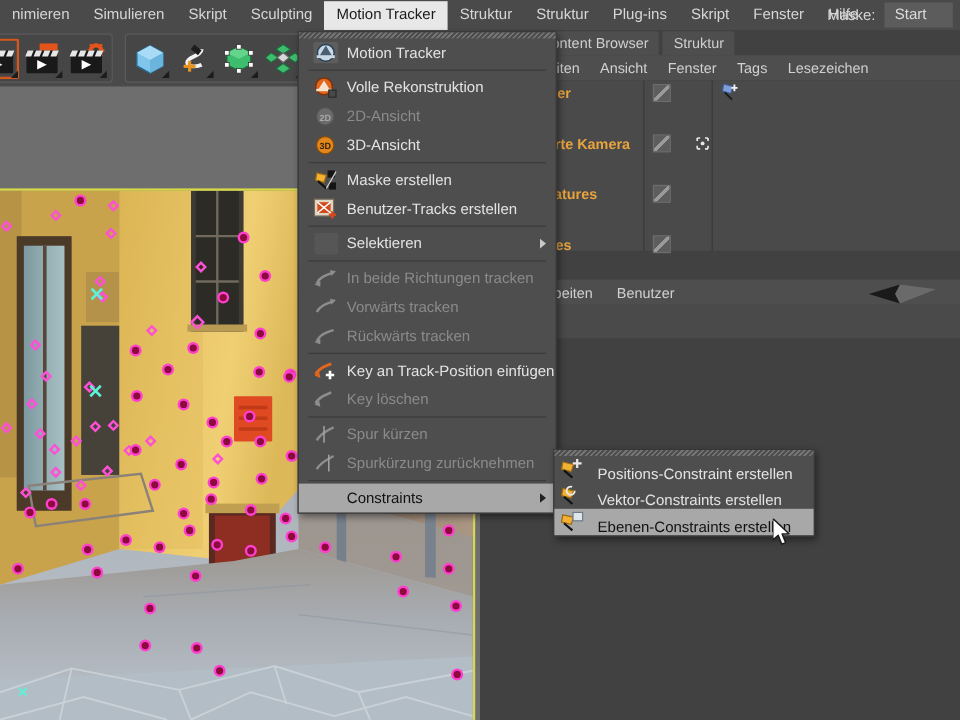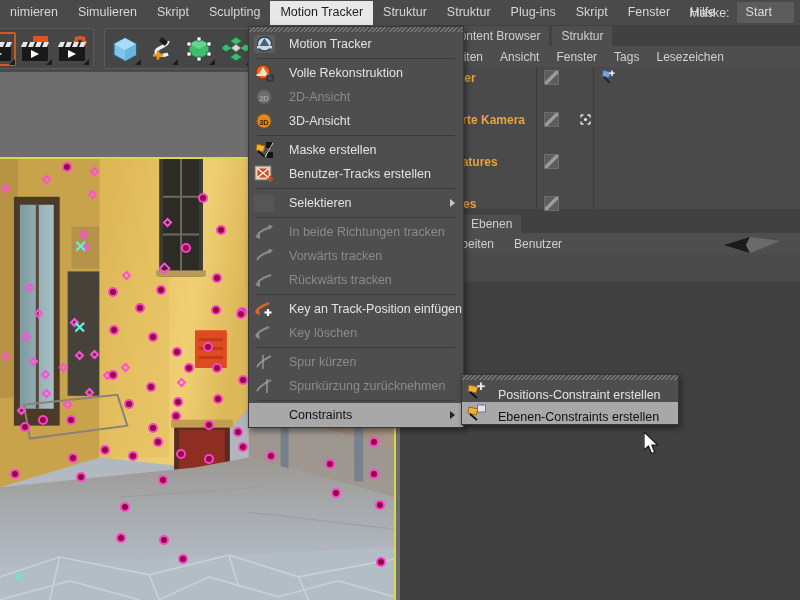--- a/index.html
+++ b/index.html
@@ -160,21 +160,21 @@
     background: repeating-linear-gradient(135deg,#747474 0 1.4px,#4e4e4e 1.4px 3px);
   }
   .dd-item {
     position: relative; height: 24px; display: flex; align-items: center;
     padding-left: 40px; font-size: 12.5px; color: #e3e3e3; white-space: nowrap;
   }
   .dd-item.disabled { color: #8b8b8b; }
   .dd-item.highlight { background: #a8a8a8; color: #111; }
   .dd-ico {
     position: absolute; left: 5px; top: 3px; width: 28px; height: 18px;
-    display: flex; align-items: center; justify-content: flex-start;
+    display: flex; align-items: center; justify-content: flex-end;
   }
   .dd-sep { height: 1px; background: #3b3b3b; margin: 2px 8px 2px 8px; }
   .dd-arrow {
     position: absolute; right: 8px; top: 8px;
     width: 0; height: 0; border-left: 5px solid #c9c9c9;
     border-top: 4px solid transparent; border-bottom: 4px solid transparent;
   }
   .dd-item.highlight .dd-arrow { border-left-color: #222; }
   .dd-icon-tile {
     width: 20px; height: 18px; background: #565656; border-radius: 2px;
@@ -576,23 +576,20 @@
           <polygon points="2,1 10,3 8,9 1,7" fill="#7f9ed8" stroke="#3a5a8d" stroke-width="1"></polygon>
           <line x1="3" y1="8" x2="9" y2="14" stroke="#1c1c1c" stroke-width="1.6"></line>
           <g stroke="#f0f0f0" stroke-width="1.6">
               <line x1="11" y1="1.5" x2="11" y2="7"></line>
               <line x1="8.4" y1="4.2" x2="13.6" y2="4.2"></line>
             </g>
         </svg>
       </span>
     </div>
 
-    <div id="layers-tabrow">
-      <div class="lay-tab">Ebenen</div>
-    </div>
     <div id="layers-menubar">
       <span class="om-menu">Bearbeiten</span>
       <span class="om-menu">Benutzer</span>
     </div>
     <div id="layers-body"></div>
     <span id="layers-arrow">
       <svg width="56" height="16" viewBox="0 0 56 16">
         <polygon points="0,8 26,0 22,8 26,16" fill="#1a1a1a"></polygon>
         <polygon points="26,0 56,4 26,16 22,8" fill="#6a6a6a"></polygon>
       </svg>
@@ -775,20 +772,30 @@
           <line x1="3" y1="10" x2="10" y2="16" stroke="#111" stroke-width="1.8"></line>
           <g stroke="#e8e8e8" stroke-width="1.9">
               <line x1="14" y1="0.5" x2="14" y2="8"></line>
               <line x1="10.3" y1="4.2" x2="17.7" y2="4.2"></line>
             </g>
         </svg>
       </span>
       <span>Positions-Constraint erstellen</span>
     </div>
 
+    <div class="sm-item">
+      <span class="sm-ico">
+        <svg width="24" height="18" viewBox="0 0 24 18">
+          <polygon points="2,3 11,5 9,11 1,9" fill="#f2b134" stroke="#9a6a12" stroke-width="1"></polygon>
+          <line x1="3" y1="10" x2="10" y2="16" stroke="#111" stroke-width="1.8"></line>
+          <path d="M12 5 a3.4 3.4 0 1 1 -2.2 -3.2" stroke="#e8e8e8" stroke-width="1.5" fill="none"></path>
+        </svg>
+      </span>
+      <span>Vektor-Constraints erstellen</span>
+    </div>
 
     <div class="sm-item highlight">
       <span class="sm-ico">
         <svg width="24" height="18" viewBox="0 0 24 18">
           <polygon points="2,3 11,5 9,11 1,9" fill="#f2b134" stroke="#9a6a12" stroke-width="1"></polygon>
           <line x1="3" y1="10" x2="10" y2="16" stroke="#111" stroke-width="1.8"></line>
           <rect x="10.5" y="1" width="8" height="7" fill="#dfe6ec" stroke="#6d7b88" stroke-width="1"></rect>
         </svg>
       </span>
       <span>Ebenen-Constraints erstellen</span>

